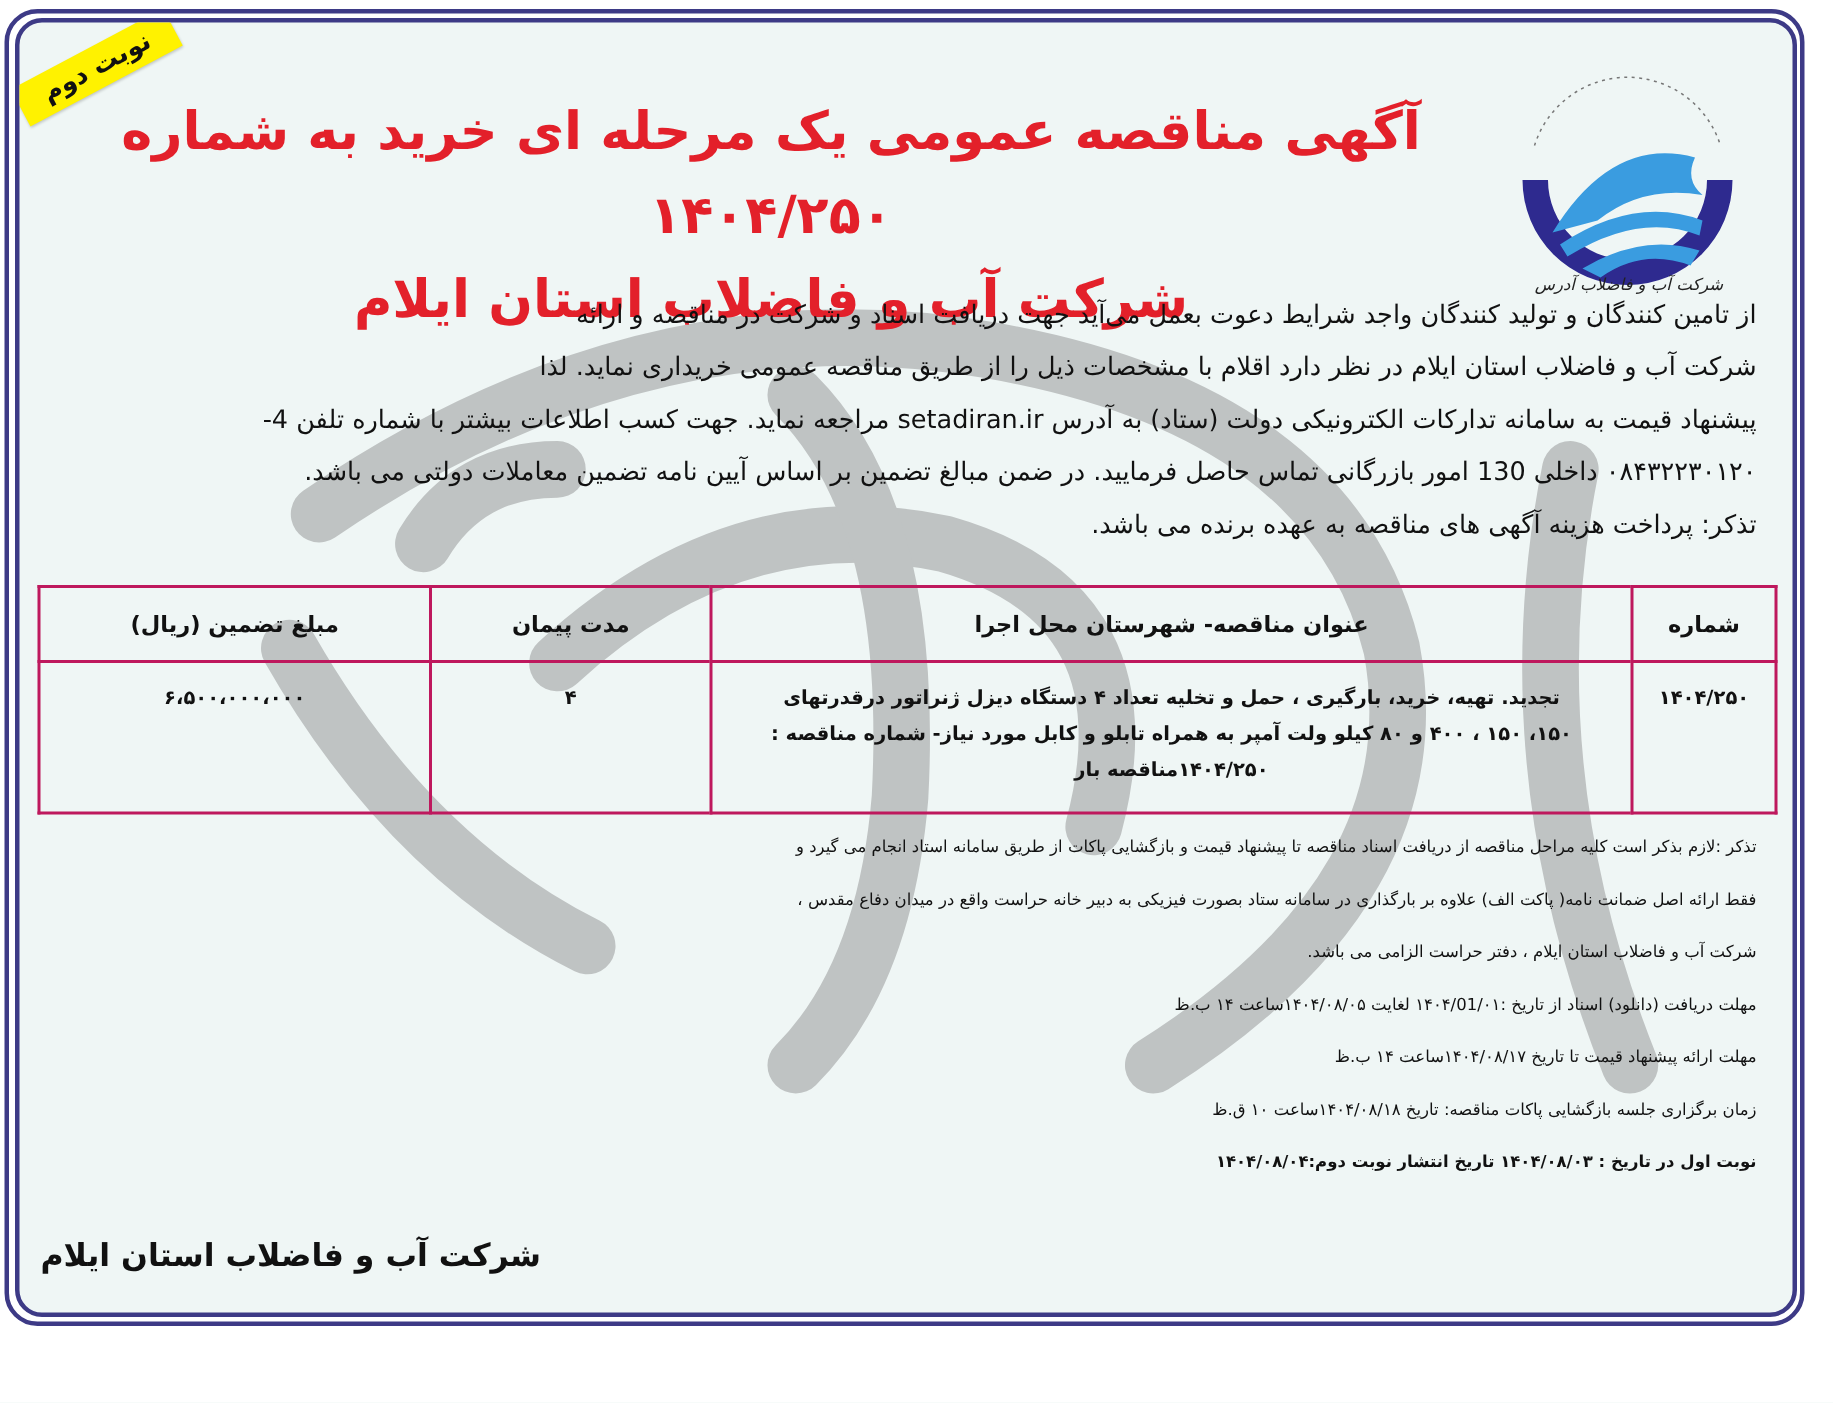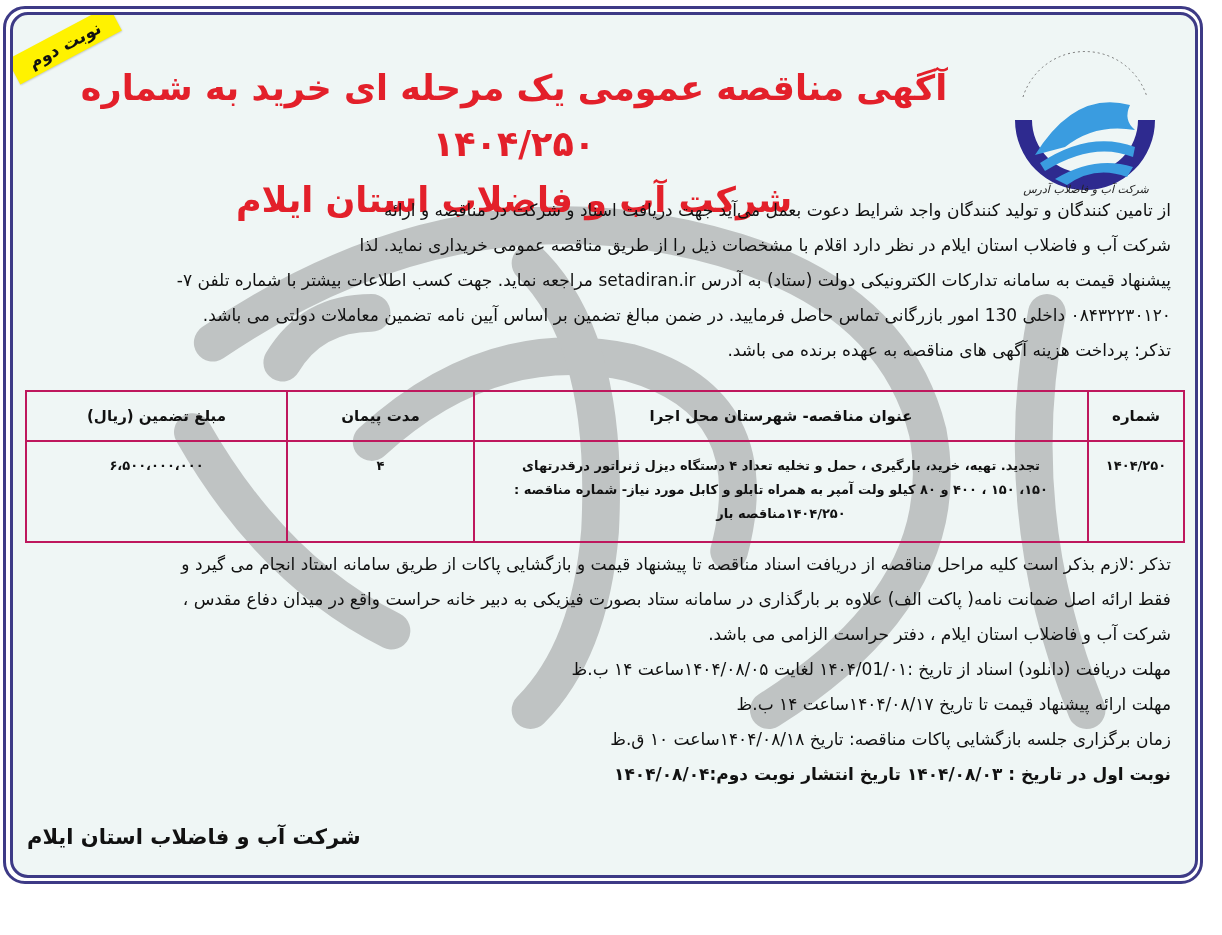--- a/index.html
+++ b/index.html
@@ -39,21 +39,21 @@
   .body-text p { margin:0; }
   table.tender {
     position:absolute; left:12px; top:375px; width:1160px; border-collapse:collapse;
     direction:rtl; font-size:13px; font-weight:bold; color:#111;
   }
   table.tender th, table.tender td { border:2px solid #be185d; }
   table.tender th { height:46px; font-size:15px; }
   table.tender td { height:86px; vertical-align:top; padding-top:12px; text-align:center; line-height:24px;margin-left:42px; }
   .notes {
     position:absolute; right:24px; left:18px; top:532px;
-    font-size:17px; line-height:35px; color:#111;
+    font-size:11px; line-height:35px; color:#111;
   }
   .notes p { margin:0; }
   .bold { font-weight:bold; }
   .signature {
     position:absolute; left:14px; top:810px; font-size:21px; font-weight:bold; color:#111; direction:rtl;
   }
 </style>
 </head>
 <body>
 
@@ -84,21 +84,21 @@
     <div class="logo-caption">شرکت آب و فاضلاب آدرس</div>
 
     <div class="title">
       <div>آگهی مناقصه عمومی یک مرحله ای خرید به شماره ۱۴۰۴/۲۵۰</div>
       <div>شرکت آب و فاضلاب استان ایلام</div>
     </div>
 
     <div class="body-text">
       <p>از تامین کنندگان و تولید کنندگان واجد شرایط دعوت بعمل می‌آید جهت دریافت اسناد و شرکت در مناقصه و ارائه</p>
       <p>شرکت آب و فاضلاب استان ایلام در نظر دارد اقلام با مشخصات ذیل را از طریق مناقصه عمومی خریداری نماید. لذا</p>
-      <p>پیشنهاد قیمت به سامانه تدارکات الکترونیکی دولت (ستاد) به آدرس setadiran.ir مراجعه نماید. جهت کسب اطلاعات بیشتر با شماره تلفن ۷-</p>
+      <p>پیشنهاد قیمت به سامانه تدارکات الکترونیکی دولت (ستاد) به آدرس setadiran.ir مراجعه نماید. جهت کسب اطلاعات بیشتر با شماره تلفن 4-</p>
       <p>۰۸۴۳۲۲۳۰۱۲۰ داخلی 130 امور بازرگانی تماس حاصل فرمایید. در ضمن مبالغ تضمین بر اساس آیین نامه تضمین معاملات دولتی می باشد.</p>
       <p>تذکر: پرداخت هزینه آگهی های مناقصه به عهده برنده می باشد.</p>
     </div>
 
     <table class="tender">
       <thead>
         <tr>
           <th style="width:92px">شماره</th>
           <th style="width:610px">عنوان مناقصه- شهرستان محل اجرا</th>
           <th style="width:183px">مدت پیمان</th>

